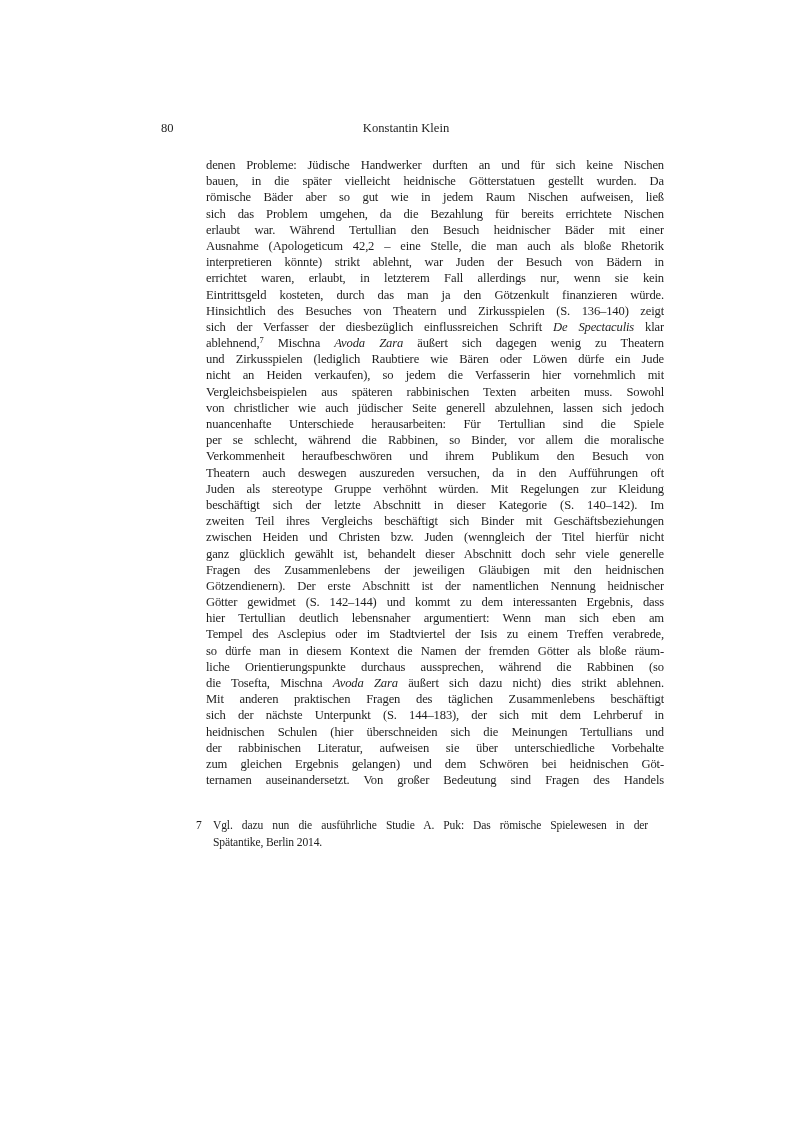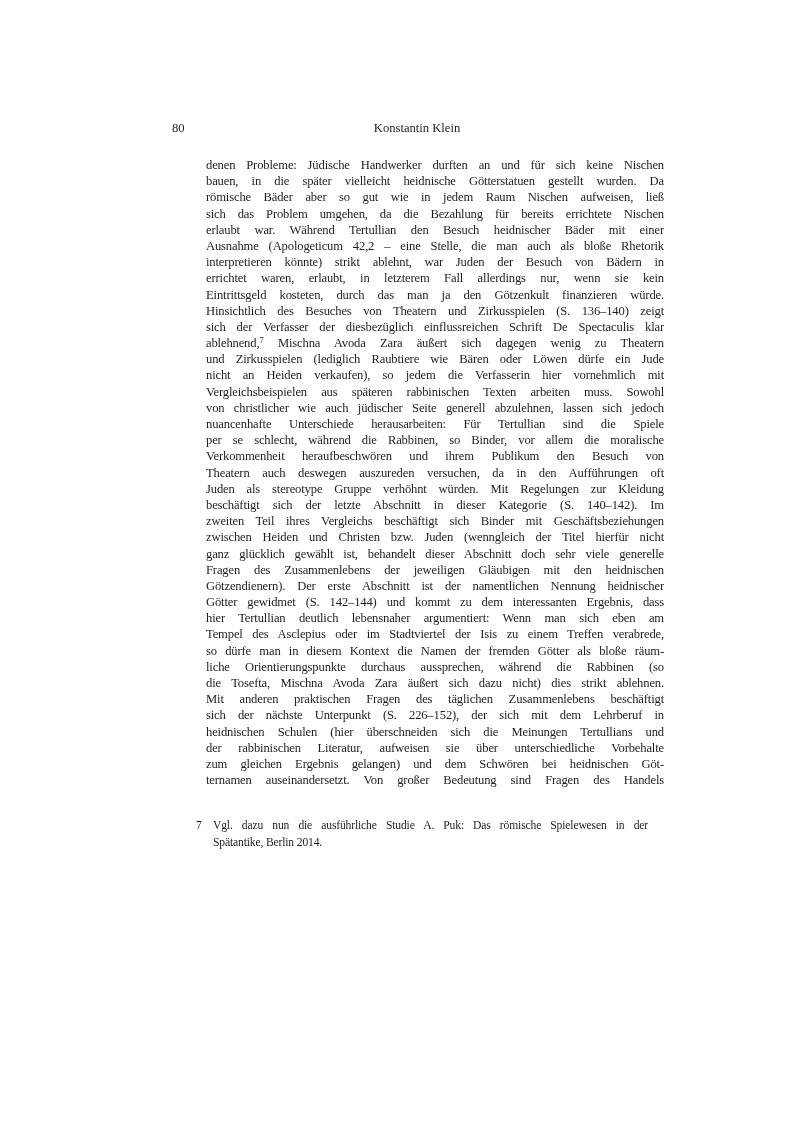--- a/index.html
+++ b/index.html
@@ -9,21 +9,21 @@
     font-family: "Liberation Serif", "DejaVu Serif", serif;
     color: #1e1e1e;
     position: relative;
     overflow: hidden;
   }
   .page { position: absolute; inset: 0; background: #ffffff; }
 
   
   .header {
     position: absolute;
-    left: 172px; top: 120px;
+    left: 161px; top: 120px;
     width: 490px; height: 17px;
     font-size: 12.6px; line-height: 17px;
   }
   .page-number { position: absolute; left: 0; top: 0; }
   .running-title { display: block; text-align: center; }
 
   
   .body-text {
     position: absolute;
     left: 190px; top: 157px;
@@ -34,21 +34,21 @@
     margin-left: 16px;
   }
   .bline {
     height: 16.2px;
     line-height: 16.2px;
     text-align: justify;
     text-align-last: justify;
     overflow: hidden;
     white-space: normal;
   }
-  .it  { }
+  .it  { font-style: italic; }
   .sup { position: relative; top: -4px; font-size: 8.5px; letter-spacing: 0; }
 
   
   .footnote {
     position: absolute;
     left: 190px; top: 817px;
     width: 458px;
     font-size: 11.6px;
     letter-spacing: -0.15px;
     word-spacing: -1.5px;
@@ -103,21 +103,21 @@
       <div class="bline"><span>ganz glücklich gewählt ist, behandelt dieser Abschnitt doch sehr viele generelle</span></div>
       <div class="bline"><span>Fragen des Zusammenlebens der jeweiligen Gläubigen mit den heidnischen</span></div>
       <div class="bline"><span>Götzendienern). Der erste Abschnitt ist der namentlichen Nennung heidnischer</span></div>
       <div class="bline"><span>Götter gewidmet (S. 142–144) und kommt zu dem interessanten Ergebnis, dass</span></div>
       <div class="bline"><span>hier Tertullian deutlich lebensnaher argumentiert: Wenn man sich eben am</span></div>
       <div class="bline"><span>Tempel des Asclepius oder im Stadtviertel der Isis zu einem Treffen verabrede,</span></div>
       <div class="bline"><span>so dürfe man in diesem Kontext die Namen der fremden Götter als bloße räum-</span></div>
       <div class="bline"><span>liche Orientierungspunkte durchaus aussprechen, während die Rabbinen (so</span></div>
       <div class="bline"><span>die Tosefta, Mischna </span><span class="it">Avoda Zara</span><span> äußert sich dazu nicht) dies strikt ablehnen.</span></div>
       <div class="bline"><span>Mit anderen praktischen Fragen des täglichen Zusammenlebens beschäftigt</span></div>
-      <div class="bline"><span>sich der nächste Unterpunkt (S. 226–152), der sich mit dem Lehrberuf in</span></div>
+      <div class="bline"><span>sich der nächste Unterpunkt (S. 144–183), der sich mit dem Lehrberuf in</span></div>
       <div class="bline"><span>heidnischen Schulen (hier überschneiden sich die Meinungen Tertullians und</span></div>
       <div class="bline"><span>der rabbinischen Literatur, aufweisen sie über unterschiedliche Vorbehalte</span></div>
       <div class="bline"><span>zum gleichen Ergebnis gelangen) und dem Schwören bei heidnischen Göt-</span></div>
       <div class="bline"><span>ternamen auseinandersetzt. Von großer Bedeutung sind Fragen des Handels</span></div>
     </div>
 
   <div class="footnote">
     <div class="fline">
       <span class="fmark">7</span>
       <span>Vgl. dazu nun die ausführliche Studie A. Puk: Das römische Spielewesen in der</span>

